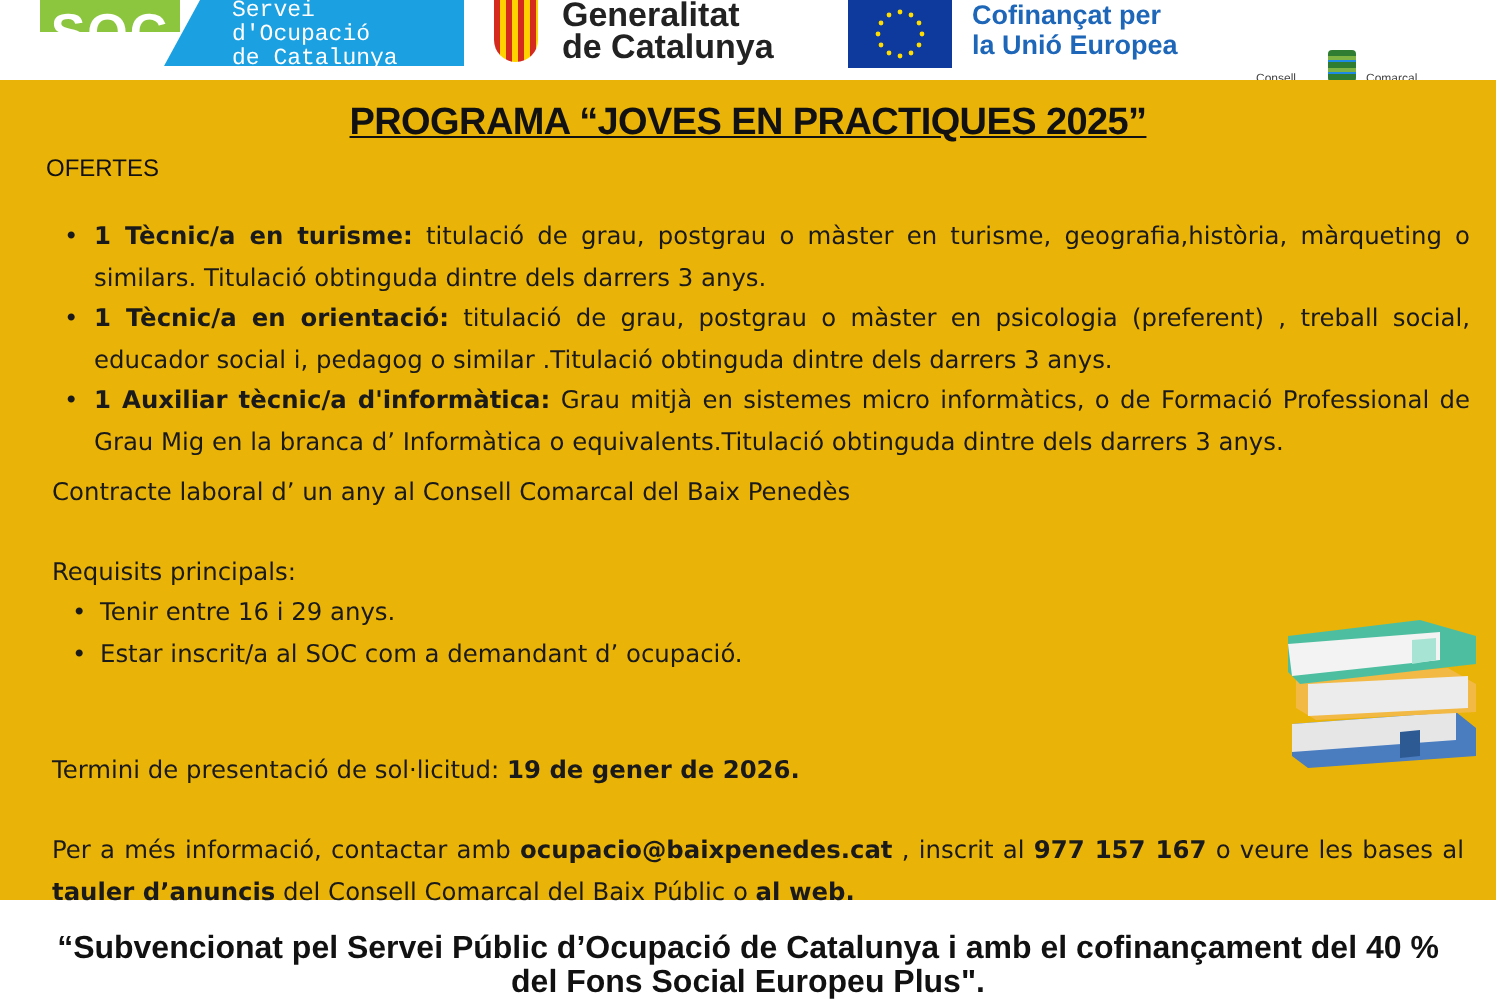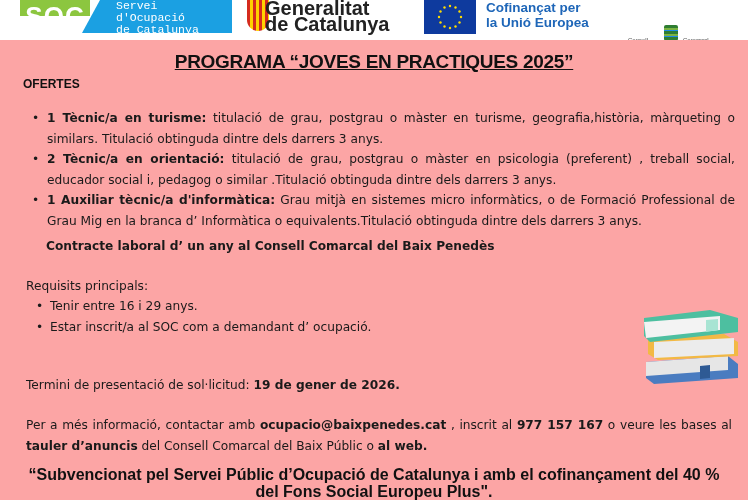--- a/index.html
+++ b/index.html
@@ -7,43 +7,43 @@
     body { font-family: "DejaVu Sans", sans-serif; position: relative; }
 
     .logos { position: absolute; left: 0; top: 0; width: 750px; height: 40px; background: #fff; }
     .soc-logo { position: absolute; left: 20px; top: 0; height: 33px; width: 190px; }
     .soc-green { position: absolute; left: 0; top: 0; width: 70px; height: 16px; background: #8cc63f; color: #fff; font-family: "Liberation Sans", sans-serif; font-weight: bold; font-size: 26px; line-height: 33px; text-align: center; letter-spacing: 1px; }
     .soc-blue { position: absolute; left: 62px; top: 0; width: 150px; height: 33px; background: #1ba0e2; clip-path: polygon(12% 0, 100% 0, 100% 100%, 0 100%); }
     .soc-text { position: absolute; left: 96px; top: 0; color: #fff; font-family: Liberation Mono, monospace; font-size: 11.5px; line-height: 12px; }
 
     .gencat-logo { position: absolute; left: 247px; top: 0; width: 150px; height: 34px; }
     .gencat-shield { position: absolute; left: 0; top: 0; width: 22px; height: 31px; border-radius: 0 0 11px 11px; background: repeating-linear-gradient(90deg, #d52b1e 0 3px, #ffd200 3px 6px); }
-    .gencat-text { position: absolute; left: 18px; top: 0; font-family: "Liberation Sans", sans-serif; font-weight: bold; font-size: 20px; line-height: 16px; color: #222; }
+    .gencat-text { position: absolute; left: 34px; top: 0; font-family: "Liberation Sans", sans-serif; font-weight: bold; font-size: 17px; line-height: 16px; color: #222; }
 
     .eu-logo { position: absolute; left: 424px; top: 0; width: 190px; height: 34px; }
     .eu-flag { position: absolute; left: 0; top: 0; width: 52px; height: 34px; background: #0e3a9e; }
     .eu-text { position: absolute; left: 62px; top: 0; font-family: "Liberation Sans", sans-serif; font-weight: bold; font-size: 13.5px; line-height: 15px; color: #1e66b8; }
 
     .baix-logo { position: absolute; left: 622px; top: 0; width: 100px; height: 34px; margin-top: 24px; }
     .baix-small { position: absolute; top: 13px; font-size: 6px; color: #444; font-family: "Liberation Sans", sans-serif; }
     .baix-emblem { position: absolute; left: 42px; top: 1px; width: 14px; height: 16px; background: repeating-linear-gradient(180deg, #2e7d32 0 3px, #7cb342 3px 5px, #1e88e5 5px 6px); border-radius: 2px; }
     .baix-big { position: absolute; left: 4px; top: 18px; font-family: "DejaVu Sans", sans-serif; font-weight: bold; font-size: 11px; letter-spacing: 1px; color: #222; }
     .baix-bar { position: absolute; left: 4px; top: 31px; width: 90px; height: 2px; background: linear-gradient(90deg, #c0ca33 0 50%, #26a69a 50% 100%); }
 
-    .panel { position: absolute; left: 0; top: 40px; width: 748px; height: 460px; background: #fca5a5; }
+    .panel { position: absolute; left: 0; top: 40px; width: 748px; height: 410px; background: #eab308; }
     .title { position: absolute; left: 0; top: 11px; width: 748px; text-align: center; font-family: "Liberation Sans", sans-serif; font-weight: bold; font-size: 19px; color: #111; text-decoration: underline; letter-spacing: -0.3px; }
-    .ofertes { position: absolute; left: 23px; top: 37px; font-family: "Liberation Sans", sans-serif; font-weight: bold; font-size: 12px; color: #111; }
+    .ofertes { position: absolute; left: 23px; top: 37px; font-family: "Liberation Sans", sans-serif; font-weight: normal; font-size: 12px; color: #111; }
 
     .text { font-family: "DejaVu Sans", sans-serif; font-size: 12.2px; color: #1a1a1a; line-height: 20.5px; }
     .offers { position: absolute; left: 30px; top: 68px; width: 705px; list-style: none; }
     .offers li { position: relative; padding-left: 17px; text-align: justify; }
     .offers li::before { content: "•"; position: absolute; left: 2px; top: 0; }
     b { font-weight: bold; }
 
-    .contract { position: absolute; left: 26px; top: 196px; font-weight: bold; margin-left: 20px; }
+    .contract { position: absolute; left: 26px; top: 196px; font-weight: normal; }
     .req-label { position: absolute; left: 26px; top: 236px; }
     .reqs { position: absolute; left: 36px; top: 256px; list-style: none; }
     .reqs li { position: relative; padding-left: 14px; }
     .reqs li::before { content: "•"; position: absolute; left: 0; top: 0; }
 
     .deadline { position: absolute; left: 26px; top: 335px; }
     .info { position: absolute; left: 26px; top: 375px; width: 706px; text-align: justify; text-align-last: left; }
     .footer { position: absolute; left: 20px; top: 426px; width: 708px; text-align: center; font-family: "Liberation Sans", sans-serif; font-weight: bold; font-size: 16px; line-height: 17px; color: #111; }
 
     .books { position: absolute; left: 640px; top: 258px; width: 104px; height: 88px; }
@@ -102,21 +102,21 @@
     <div class="baix-bar"></div>
   </div>
 </header>
 
 <main class="panel">
   <h1 class="title">PROGRAMA “JOVES EN PRACTIQUES 2025”</h1>
   <div class="ofertes">OFERTES</div>
 
   <ul class="offers text">
     <li><b>1 Tècnic/a en turisme:</b><span> titulació de grau, postgrau o màster en turisme, geografia,història, màrqueting o similars. Titulació obtinguda dintre dels darrers 3 anys.</span></li>
-    <li><b>2 Tècnic/a en orientació:</b><span> titulació de grau, postgrau o màster  en psicologia (preferent) , treball social, educador social i, pedagog o similar .Titulació obtinguda dintre dels darrers 3 anys.</span></li>
+    <li><b>1 Tècnic/a en orientació:</b><span> titulació de grau, postgrau o màster  en psicologia (preferent) , treball social, educador social i, pedagog o similar .Titulació obtinguda dintre dels darrers 3 anys.</span></li>
     <li><b>1 Auxiliar tècnic/a d'informàtica:</b><span> Grau mitjà en sistemes micro informàtics,  o de Formació Professional de Grau Mig en la branca d’ Informàtica o equivalents.Titulació obtinguda dintre dels darrers 3 anys.</span></li>
   </ul>
 
   <div class="contract text">Contracte laboral d’ un any al Consell Comarcal del Baix Penedès</div>
 
   <div class="req-label text">Requisits principals:</div>
   <ul class="reqs text">
     <li>Tenir entre 16 i 29 anys.</li>
     <li>Estar inscrit/a al SOC com a demandant d’ ocupació.</li>
   </ul>

